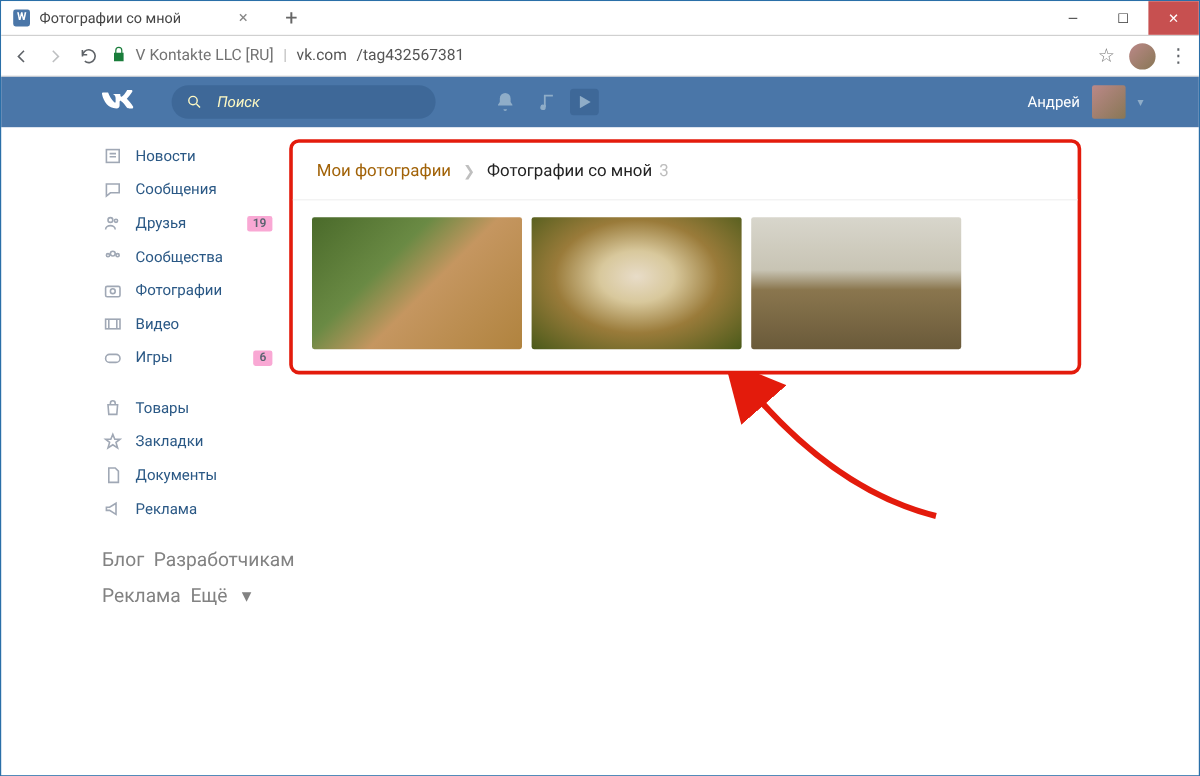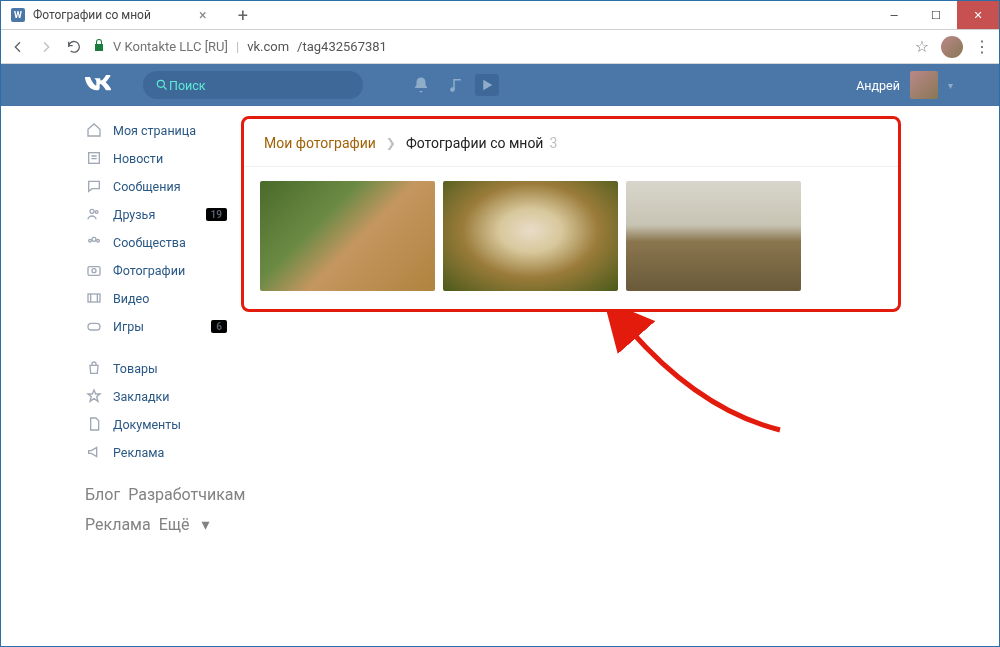--- a/index.html
+++ b/index.html
@@ -24,36 +24,36 @@
 .lock { color: #1a7d3b; }
 .url-secure { color: #737373; }
 .url-path { color: #555; }
 .star { color: #777; }
 .avatar-small { width: 22px; height: 22px; border-radius: 50%; background: linear-gradient(135deg,#b88,#875); }
 
 
 .vk-header { height: 42px; background: #4a76a8; display: flex; align-items: center; padding: 0 0 0 80px; }
 .vk-logo { width: 32px; height: 20px; margin-right: 30px; }
 .vk-logo svg { width: 32px; height: 20px; fill: #fff; }
-.search-box { width: 220px; height: 28px; background: #3e6898; border-radius: 14px; display: flex; align-items: center; padding: 0 12px; gap: 0; color: #5eead4; font-size: 12.5px; }
+.search-box { width: 220px; height: 28px; background: #3e6898; border-radius: 14px; display: flex; align-items: center; padding: 0 12px; gap: 12px; color: #fef9c3; font-size: 12.5px; font-style: italic; }
 .hdr-spacer { flex: 0 0 40px; }
 .hdr-icon { width: 36px; height: 36px; display: flex; align-items: center; justify-content: center; color: #8fadc8; }
 .hdr-icon svg { width: 18px; height: 18px; fill: currentColor; }
 .hdr-right { margin-left: auto; margin-right: 46px; display: flex; align-items: center; gap: 10px; color: #fff; font-size: 12.5px; text-align: right; }
 .hdr-avatar { width: 28px; height: 28px; border-radius: 2px; background: linear-gradient(135deg,#b88,#875); }
 .hdr-chev { color: #8fadc8; font-size: 10px; }
 
 
 .page { display: flex; padding: 0 0 0 80px; }
 .sidebar { width: 150px; padding-top: 10px; font-size: 12.5px; }
 .sb-item { display: flex; align-items: center; height: 28px; padding-left: 4px; gap: 10px; color: #2a5885; }
 .sb-item.sep { height: 14px; }
 .sb-icon { width: 18px; height: 18px; display: flex; align-items: center; justify-content: center; color: #a0a8b5; }
 .sb-icon svg { width: 16px; height: 16px; fill: currentColor; stroke: currentColor; }
-.sb-badge { background: #000000; color: #5a6370; font-size: 10px; font-weight: 600; border-radius: 2px; padding: 1px 5px; margin-left: auto; margin-right: 4px; }
+.sb-badge { background: #f9a8d4; color: #5a6370; font-size: 10px; font-weight: 600; border-radius: 2px; padding: 1px 5px; margin-left: auto; margin-right: 4px; }
 .sb-footer { padding: 14px 0 0 4px; font-size: 16px; color: #828282; line-height: 1.9; }
 .sb-footer span { margin-right: 8px; }
 
 .main { margin-left: 10px; width: 660px; padding-top: 10px; }
 .panel { background: #fff; border: 1px solid #e5e5e5; border-radius: 3px; position: relative; }
 .highlight-box { border: 3px solid #e31b0c; border-radius: 8px; }
 .panel-head { height: 48px; display: flex; align-items: center; padding: 0 20px; font-size: 14px; border-bottom: 1px solid #f0f0f0; }
 .crumb-root { color: #a16207; }
 .crumb-sep { color: #bfbfbf; margin: 0 10px; font-size: 12px; }
 .crumb-leaf { color: #222; }
@@ -150,28 +150,20 @@
       <div class="hdr-avatar"></div>
       <span class="hdr-chev">▾</span>
     </div>
   </div>
 
   <div class="page">
     <div class="sidebar">
       <div class="sb-item">
           <span class="sb-icon">
             <svg viewBox="0 0 24 24">
-              <path d="M3 11l9-8 9 8v10H3z" fill="none" stroke="currentColor" stroke-width="2"></path>
-            </svg>
-          </span>
-          <span>Моя страница</span>
-        </div>
-      <div class="sb-item">
-          <span class="sb-icon">
-            <svg viewBox="0 0 24 24">
               <rect x="4" y="4" width="16" height="16" fill="none" stroke="currentColor" stroke-width="2"></rect>
               <path stroke="currentColor" stroke-width="2" d="M8 9h8M8 13h8"></path>
             </svg>
           </span>
           <span>Новости</span>
         </div>
       <div class="sb-item">
           <span class="sb-icon">
             <svg viewBox="0 0 24 24">
               <path d="M4 5h16v11H9l-5 4z" fill="none" stroke="currentColor" stroke-width="2"></path>

